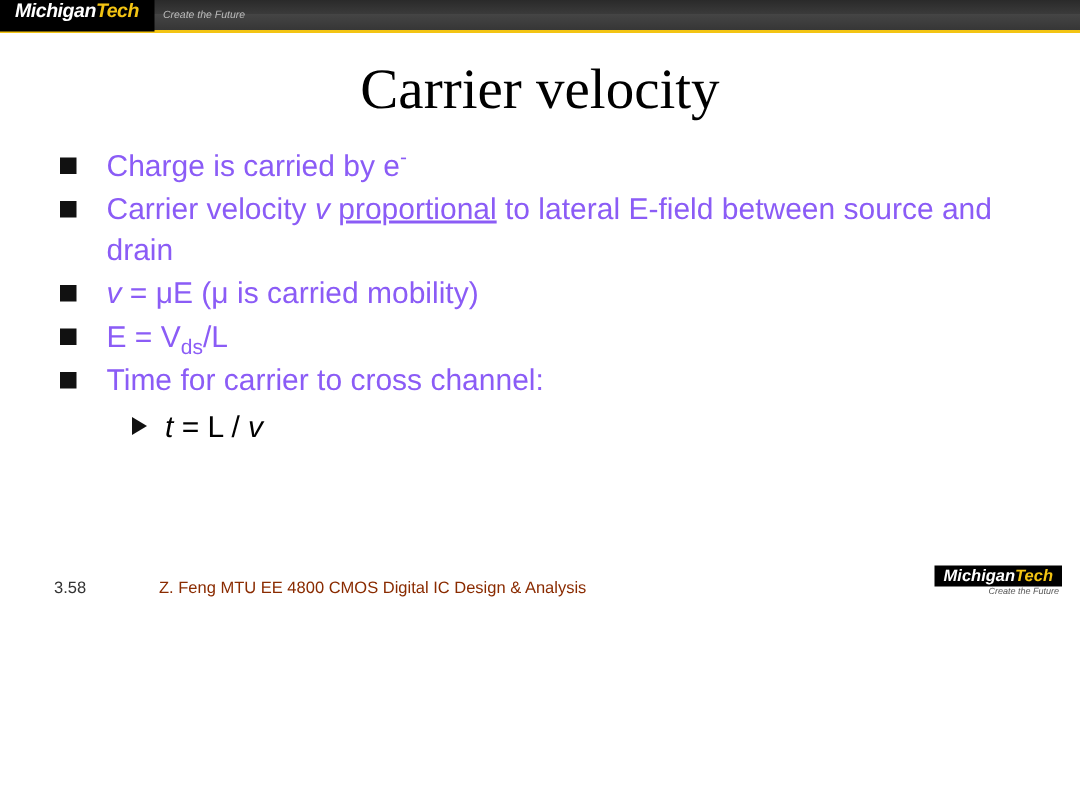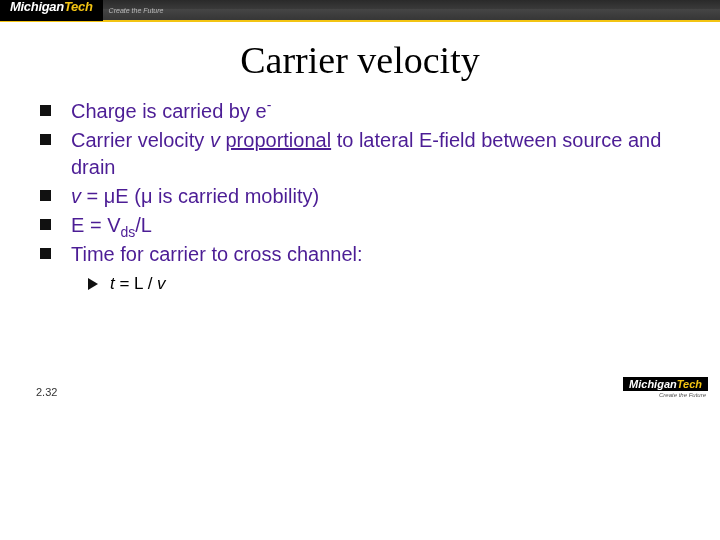--- a/index.html
+++ b/index.html
@@ -10,29 +10,29 @@
             border-bottom: 2px solid #f3c413; display: flex; align-items: center; }
   .logo-block { background: #000; height: 22px; padding: 0 10px; display: inline-flex; align-items: baseline; }
   .logo-michigan { color: #fff; font-style: italic; font-weight: 700; font-size: 13px; letter-spacing: -0.3px; }
   .logo-tech { color: #f3c413; font-style: italic; font-weight: 700; font-size: 13px; letter-spacing: -0.3px; }
   .tagline { color: #bbb; font-style: italic; font-size: 7px; margin-left: 6px; }
 
   .title { position: absolute; left: 0; width: 720px; top: 38px; text-align: center;
            font-family: "Times New Roman", Times, serif; font-size: 38px; color: #000; }
 
   .content { position: absolute; top: 98px; left: 40px; right: 30px; }
-  .bullet { display: flex; align-items: flex-start; font-size: 20px; color: #4c1d95; line-height: 1.35; margin-bottom: 2px; }
+  .bullet { display: flex; align-items: flex-start; font-size: 20px; color: #8b5cf6; line-height: 1.35; margin-bottom: 2px; }
   .sq { width: 11px; height: 11px; background: #111; margin-top: 7px; margin-right: 20px; flex: 0 0 11px; }
   .bt { flex: 1; }
   .ital { font-style: italic; }
   .underline { text-decoration: underline; }
   .sub { vertical-align: sub; font-size: 0.7em; line-height: 0; }
   .minus { vertical-align: super; font-size: 0.7em; line-height: 0; }
 
-  .subbullet { display: flex; align-items: flex-start; font-size: 17px; color: #000; margin-left: 48px; margin-top: 6px; }
+  .subbullet { display: flex; align-items: flex-start; font-size: 20px; color: #000; margin-left: 48px; margin-top: 6px; }
   .tri { width: 0; height: 0; border-top: 6px solid transparent; border-bottom: 6px solid transparent; border-left: 10px solid #111;
          margin-top: 4px; margin-right: 12px; flex: 0 0 10px; }
 
   .footer { position: absolute; bottom: 10px; left: 0; width: 720px; height: 28px; display: flex; align-items: center; }
   .pagenum { font-size: 11px; color: #333; margin-left: 36px; width: 60px; }
   .course { font-size: 11px; color: #8a2b00; margin-left: 10px; }
   .footer-logo { position: absolute; right: 12px; bottom: 8px; display: flex; flex-direction: column; align-items: flex-end; }
   .fl-box { background: #000; padding: 1px 6px; display: inline-flex; align-items: baseline; }
   .fl-mich { color: #fff; font-style: italic; font-weight: 700; font-size: 11px; }
   .fl-tech { color: #f3c413; font-style: italic; font-weight: 700; font-size: 11px; }
@@ -93,21 +93,22 @@
     <div class="subbullet">
       <div class="tri"></div>
       <div>
         <span class="ital">t</span><span> = L / </span><span class="ital">v</span>
       </div>
     </div>
 
   </div>
 
   <div class="footer">
-    <div class="pagenum">2.32</div>
+    <div class="pagenum">3.58</div>
+    <div class="course">Z. Feng  MTU EE 4800 CMOS Digital IC Design &amp; Analysis</div>
     <div class="footer-logo">
       <span class="fl-box">
         <span class="fl-mich">Michigan</span>
           <span class="fl-tech">Tech</span>
       </span>
       <span class="fl-tag">Create the Future</span>
     </div>
   </div>
 
 </div>

